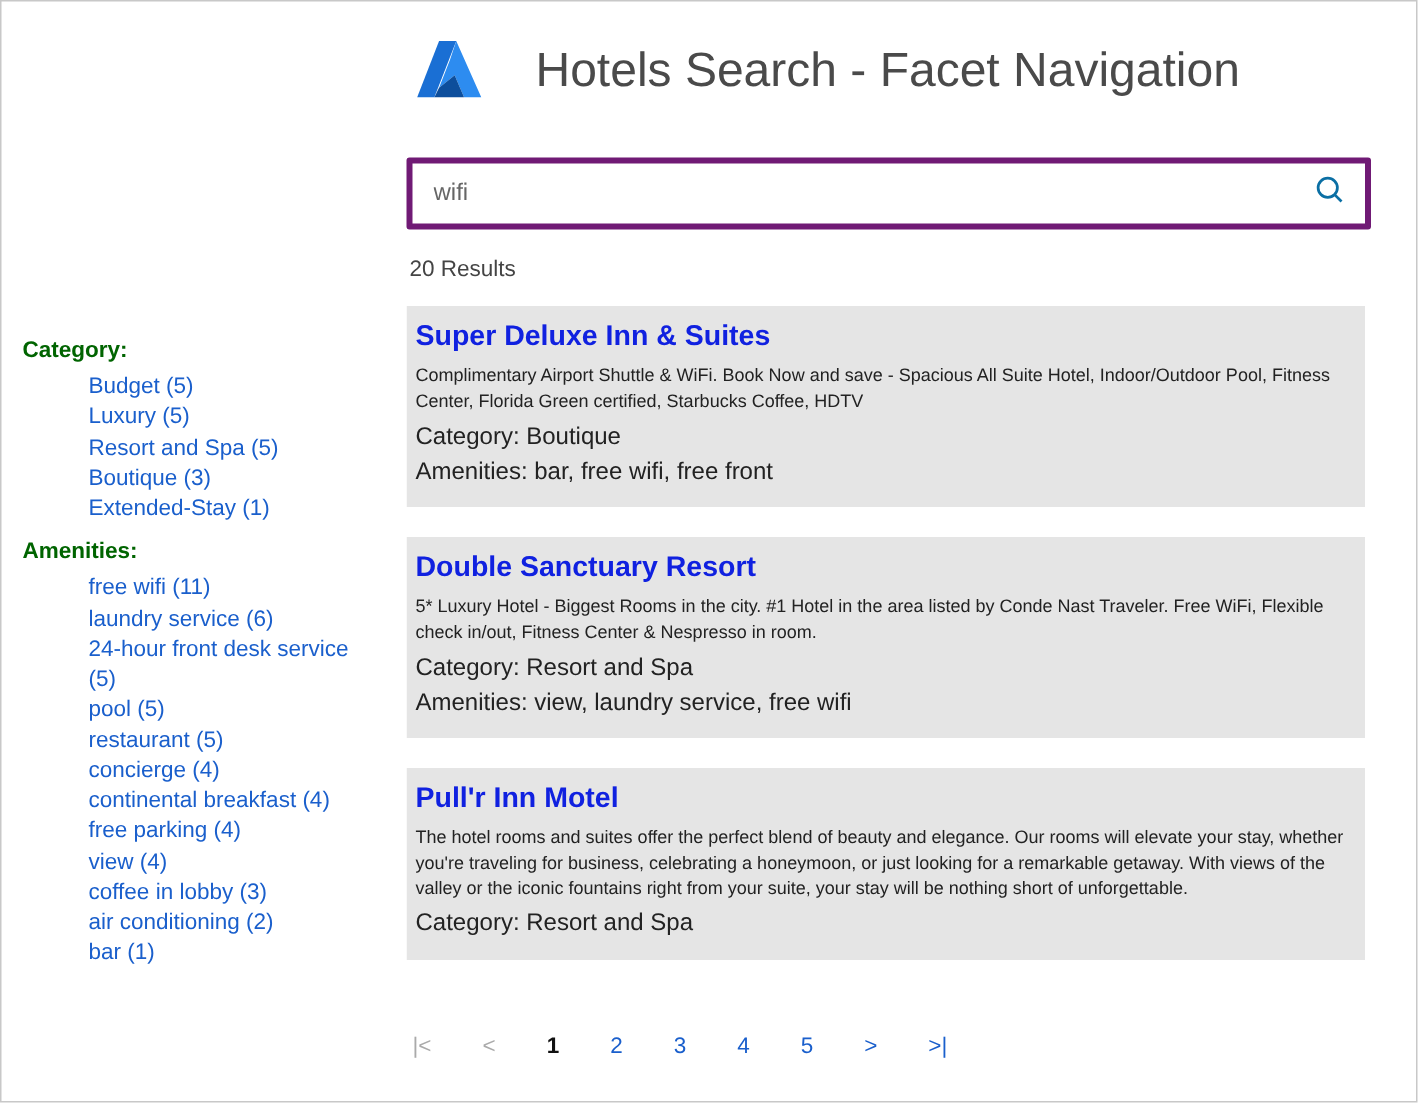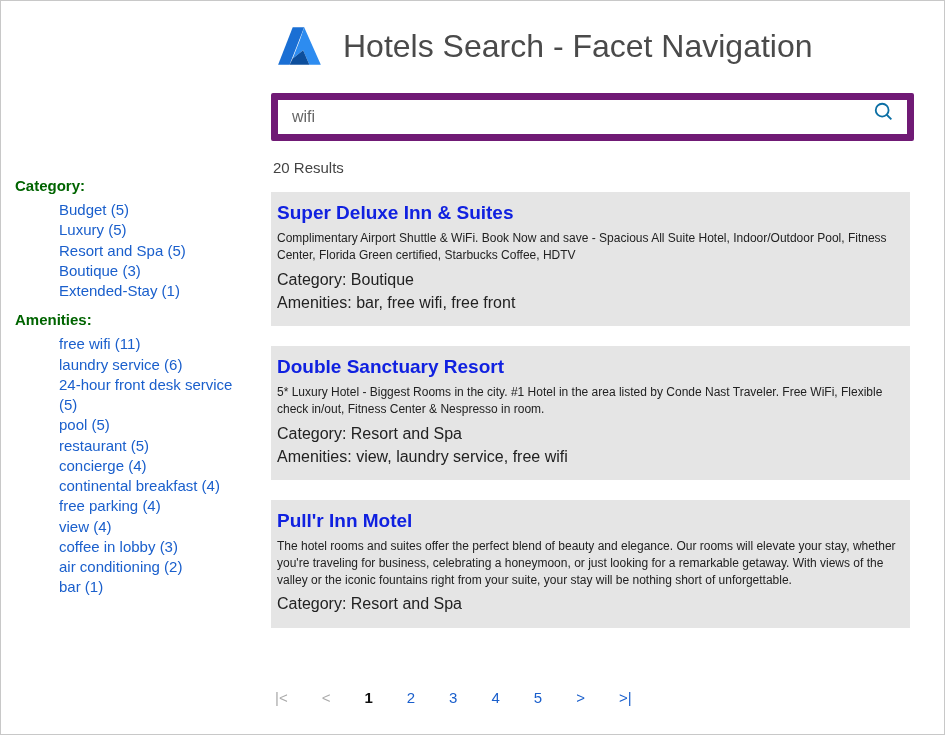--- a/index.html
+++ b/index.html
@@ -15,52 +15,55 @@
       position: relative;
     }
     .container {
       display: flex;
       height: 100%;
     }
     .sidebar {
       width: 260px;
       padding: 10px 14px;
       padding-top: 168px;
+      margin-top: 48px;
     }
     .main {
       flex: 1;
       padding: 20px 30px 10px 10px;
       display: flex;
       flex-direction: column;
     }
     .header {
       display: flex;
       align-items: center;
-      gap: 18px;
+      gap: 32px;
       margin-bottom: 22px;
       padding-left: 4px;
     }
     .logo {
       width: 50px;
       height: 50px;
       flex-shrink: 0;
     }
     .title {
       font-size: 32px;
       font-weight: 300;
       color: #4a4a4a;
       white-space: nowrap;
     }
     .search-wrap {
       display: flex;
-      border: 7px solid #701a75;
+      align-items: center;
+      border: 4px solid #701a75;
       border-radius: 2px;
       height: 48px;
       padding: 0 10px 0 14px;
       margin-bottom: 18px;
+      margin-top: 12px;
     }
     .search-input {
       flex: 1;
       border: none;
       outline: none;
       font-size: 16px;
       color: #666;
       background: transparent;
     }
     .search-btn {

